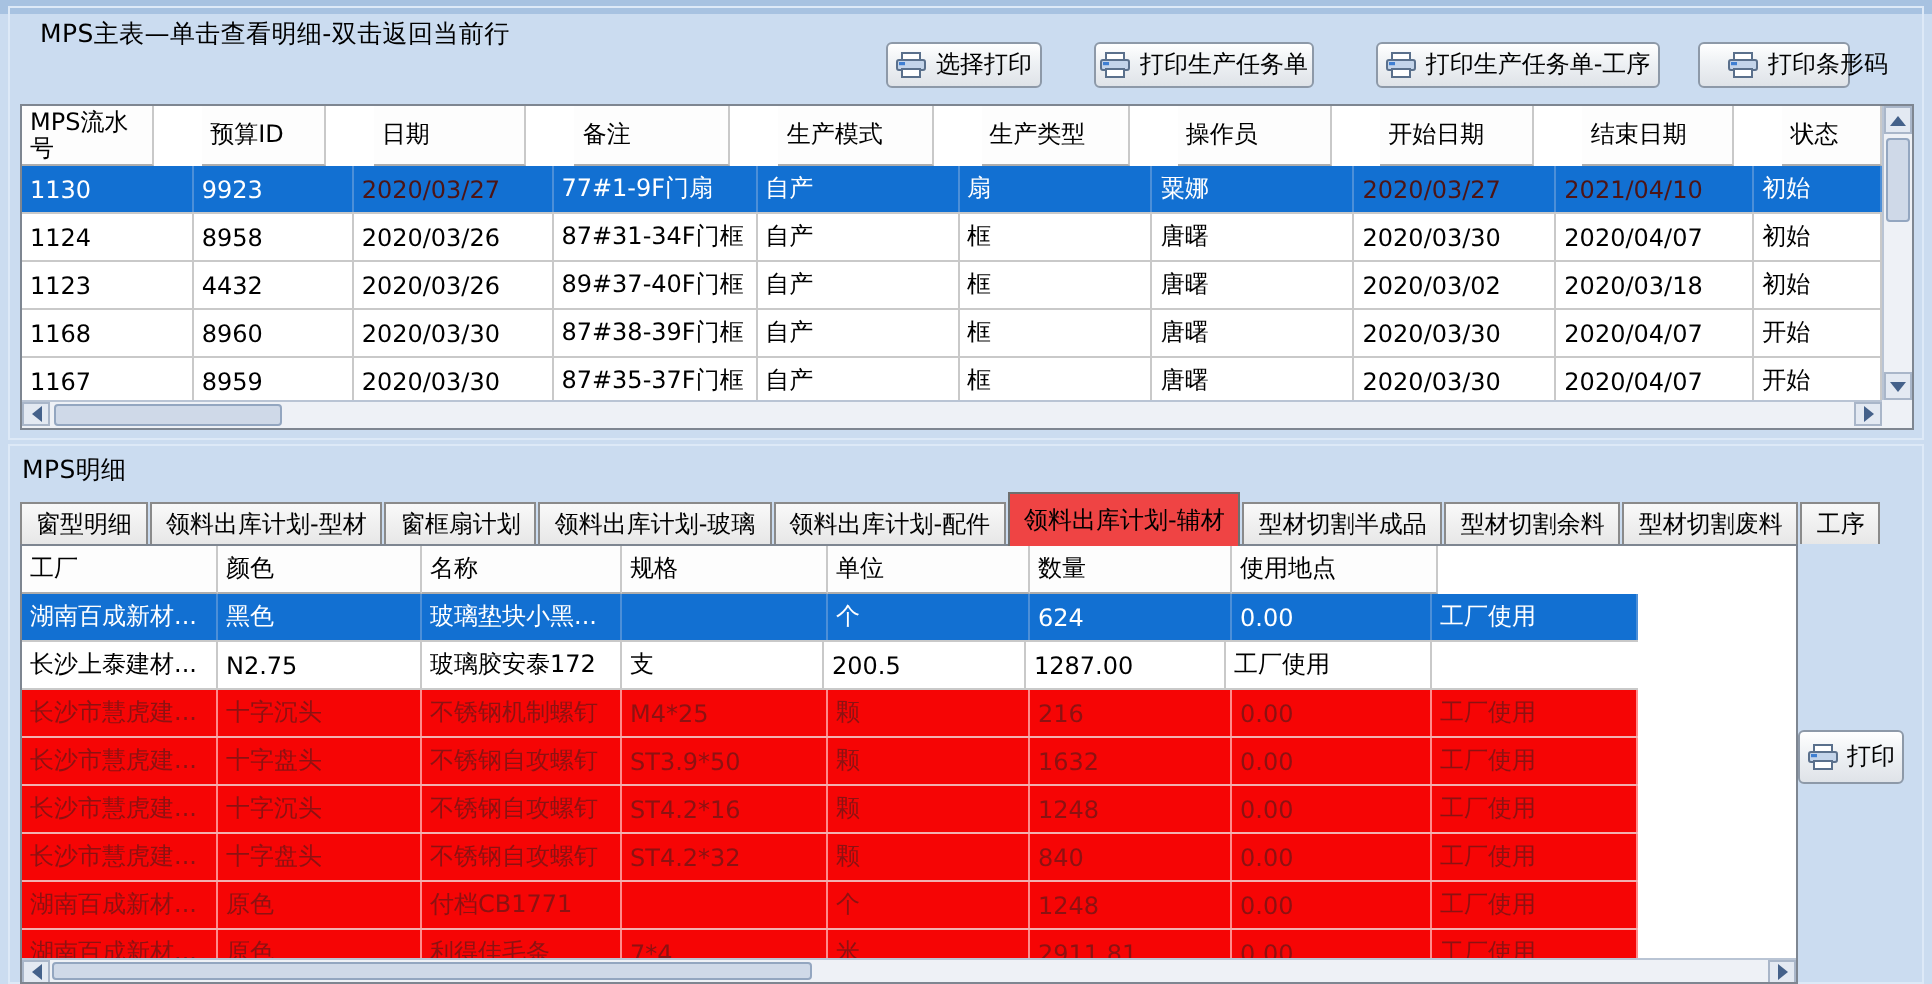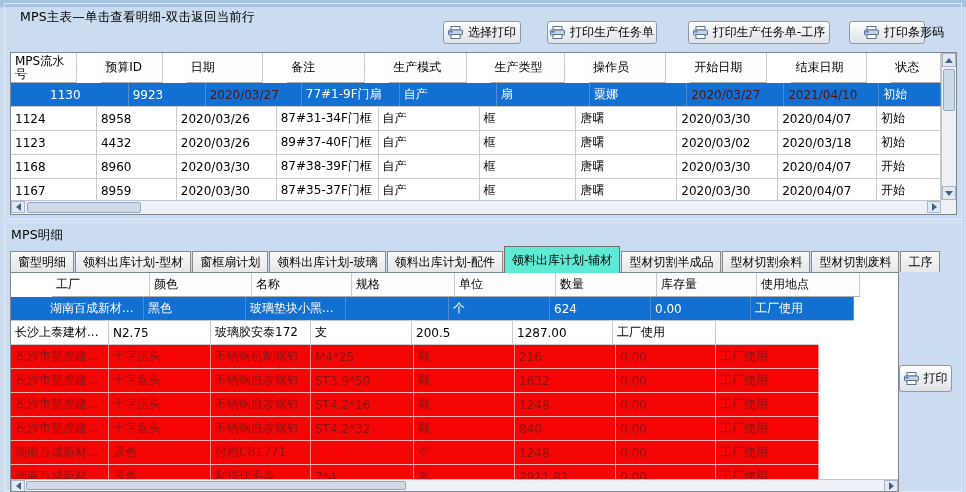--- a/index.html
+++ b/index.html
@@ -42,21 +42,21 @@
   #grid-detail .g-head{height:24px;}
   .g-row{display:flex;height:23px;background:#fff;border-bottom:1px solid #c9c9c9;}
   .cell{
     box-sizing:border-box;padding:0 4px;border-right:1px solid #c9c9c9;
     display:flex;align-items:center;white-space:nowrap;overflow:hidden;
   }
   .hcell{border-bottom:1px solid #adadad;background:#fdfdfd;white-space:normal;line-height:13px;overflow:hidden;}
   #grid-main .g-body{position:absolute;left:0;top:0;right:15px;bottom:14px;overflow:hidden;}
   #grid-detail .g-body{position:absolute;left:0;top:0;right:0;bottom:12px;overflow:hidden;}
   #grid-detail .g-row{width:808px;}
-  .row.selected{background:var(--sel,#1270d2);color:#fff;padding-left:35px;}
+  .row.selected{background:var(--sel,#1270d2);color:#fff;}
   .row.selected .cell{border-right-color:#4c8fd8;}
   .row.alert{background:var(--alert,#f60505);color:var(--alertText,#8c1212);border-bottom-color:#f2b0b0;}
   .row.alert .cell{border-right-color:#ff8a8a;}
   #grid-main .row.selected .mc2,
   #grid-main .row.selected .mc7,
   #grid-main .row.selected .mc8{color:var(--selDate,#4d1414);}
 
   
   .mc0{width:86px;}.mc1{width:80px;}.mc2{width:100px;}.mc3{width:102px;}.mc4{width:101px;}
   .mc5{width:97px;}.mc6{width:101px;}.mc7{width:101px;}.mc8{width:99px;}.mc9{width:64px;}
@@ -88,21 +88,21 @@
   .tri-right{border-width:4px 0 4px 5px;border-color:transparent transparent transparent #44618a;}
 
   
   #tab-strip{position:absolute;left:10px;top:243px;width:944px;height:29px;display:flex;align-items:flex-end;}
   .tab{
     height:21px;box-sizing:border-box;padding:0 7px;display:flex;align-items:center;
     background:linear-gradient(#f9f9f9,#e7e7e7);border:1px solid #8a8a8a;border-bottom:none;
     margin-right:1px;cursor:pointer;white-space:nowrap;font-size:12px;
   }
   .tab.active{
-    height:27px;background:#5eead4;position:relative;z-index:3;margin-bottom:-1px;
+    height:27px;background:#ef4444;position:relative;z-index:3;margin-bottom:-1px;
     border-color:#6f6f6f;
   }
 </style>
 </head>
 <body>
 
 <div class="topbar"></div>
 <div id="group-top" class="groupbox"></div>
 <div id="group-bottom" class="groupbox"></div>
 
@@ -253,28 +253,27 @@
     <div class="tab">领料出库计划-配件</div>
     <div class="tab active">领料出库计划-辅材</div>
     <div class="tab">型材切割半成品</div>
     <div class="tab">型材切割余料</div>
     <div class="tab">型材切割废料</div>
     <div class="tab">工序</div>
   </div>
 
 <div id="grid-detail" class="grid">
   <div class="g-body">
-    <div class="g-head g-row" style="height:24px;border-bottom:none;padding-left:41px;">
+    <div class="g-head g-row" style="height:24px;border-bottom:none;">
         <div class="cell hcell dc0">工厂</div>
         <div class="cell hcell dc1">颜色</div>
         <div class="cell hcell dc2">名称</div>
         <div class="cell hcell dc3">规格</div>
         <div class="cell hcell dc4">单位</div>
         <div class="cell hcell dc5">数量</div>
-        <div class="cell hcell dc6">库存量</div>
         <div class="cell hcell dc7">使用地点</div>
       </div>
     <div class="g-rows">
         <div class="g-row row selected">
           <div class="cell dc0">湖南百成新材...</div>
           <div class="cell dc1">黑色</div>
           <div class="cell dc2">玻璃垫块小黑...</div>
           <div class="cell dc3"></div>
           <div class="cell dc4">个</div>
           <div class="cell dc5">624</div>

